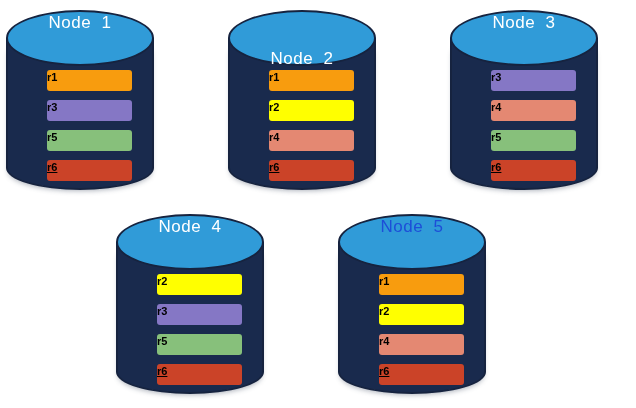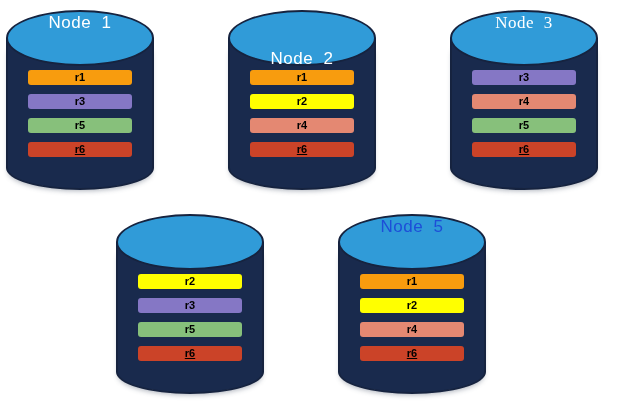--- a/index.html
+++ b/index.html
@@ -83,28 +83,28 @@
   
   .replicas {
     position: absolute;
     left: 22px;
     top: 62px;
     width: 104px;
     z-index: 3;
   }
 
   .replica {
-    height: 15px;
+    height: 21px;
     margin-bottom: 9px;
     border-radius: 3px;
     color: #000000;
     font-size: 11px;
     font-weight: bold;
     line-height: 15px;
-    text-align: center;
+    margin-left: 19px;
   }
   .replica:last-child { margin-bottom: 0; text-decoration: underline; }
 </style>
 </head>
 <body>
 
 <div id="diagram">
     <div class="node" style="left: 6px; top: 8px;">
       <div class="cyl-body" style="background: rgb(25, 42, 77); border-color: rgb(22, 35, 63);"></div>
       <div class="cyl-body-square" style="background: rgb(25, 42, 77); border-left-color: rgb(22, 35, 63); border-right-color: rgb(22, 35, 63);"></div>
@@ -126,32 +126,33 @@
         <div class="replica" style="background: rgb(248, 156, 14);">r1</div>
         <div class="replica" style="background: rgb(255, 255, 0);">r2</div>
         <div class="replica" style="background: rgb(228, 136, 114);">r4</div>
         <div class="replica" style="background: rgb(203, 67, 40);">r6</div>
       </div>
     </div>
     <div class="node" style="left: 450px; top: 8px;">
       <div class="cyl-body" style="background: rgb(25, 42, 77); border-color: rgb(22, 35, 63);"></div>
       <div class="cyl-body-square" style="background: rgb(25, 42, 77); border-left-color: rgb(22, 35, 63); border-right-color: rgb(22, 35, 63);"></div>
       <div class="cyl-top" style="background: rgb(48, 155, 216); border-color: rgb(22, 35, 63);"></div>
-      <div class="node-title" style="color: rgb(255, 255, 255); font-family: Liberation Serif, serif;">Node  3</div>
+      <div class="node-title" style="color: rgb(255, 255, 255);">Node  3</div>
       <div class="replicas">
         <div class="replica" style="background: rgb(133, 119, 197);">r3</div>
         <div class="replica" style="background: rgb(228, 136, 114);">r4</div>
         <div class="replica" style="background: rgb(135, 192, 123);">r5</div>
         <div class="replica" style="background: rgb(203, 67, 40);">r6</div>
       </div>
     </div>
     <div class="node" style="left: 116px; top: 212px;">
       <div class="cyl-body" style="background: rgb(25, 42, 77); border-color: rgb(22, 35, 63);"></div>
       <div class="cyl-body-square" style="background: rgb(25, 42, 77); border-left-color: rgb(22, 35, 63); border-right-color: rgb(22, 35, 63);"></div>
       <div class="cyl-top" style="background: rgb(48, 155, 216); border-color: rgb(22, 35, 63);"></div>
+      <div class="node-title" style="color: rgb(255, 255, 255);">Node  4</div>
       <div class="replicas">
         <div class="replica" style="background: rgb(255, 255, 0);">r2</div>
         <div class="replica" style="background: rgb(133, 119, 197);">r3</div>
         <div class="replica" style="background: rgb(135, 192, 123);">r5</div>
         <div class="replica" style="background: rgb(203, 67, 40);">r6</div>
       </div>
     </div>
     <div class="node" style="left: 338px; top: 212px;">
       <div class="cyl-body" style="background: rgb(25, 42, 77); border-color: rgb(22, 35, 63);"></div>
       <div class="cyl-body-square" style="background: rgb(25, 42, 77); border-left-color: rgb(22, 35, 63); border-right-color: rgb(22, 35, 63);"></div>

